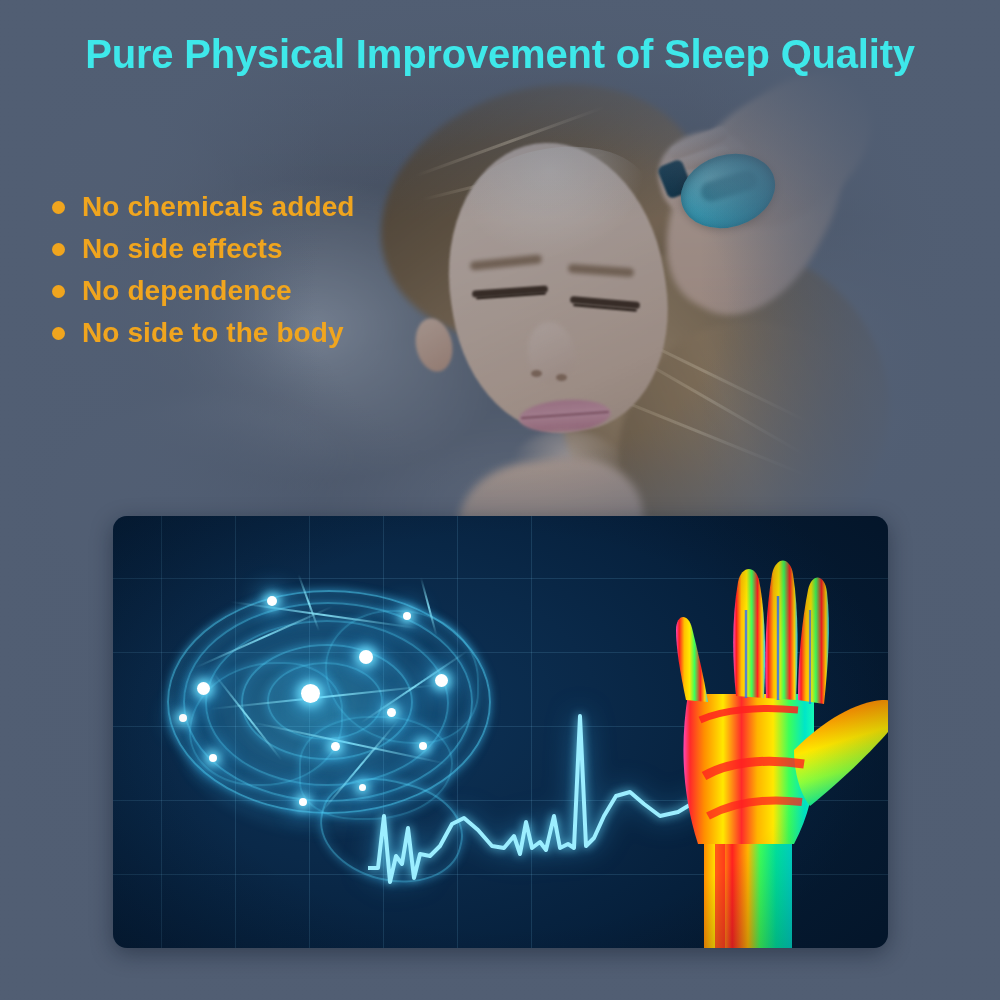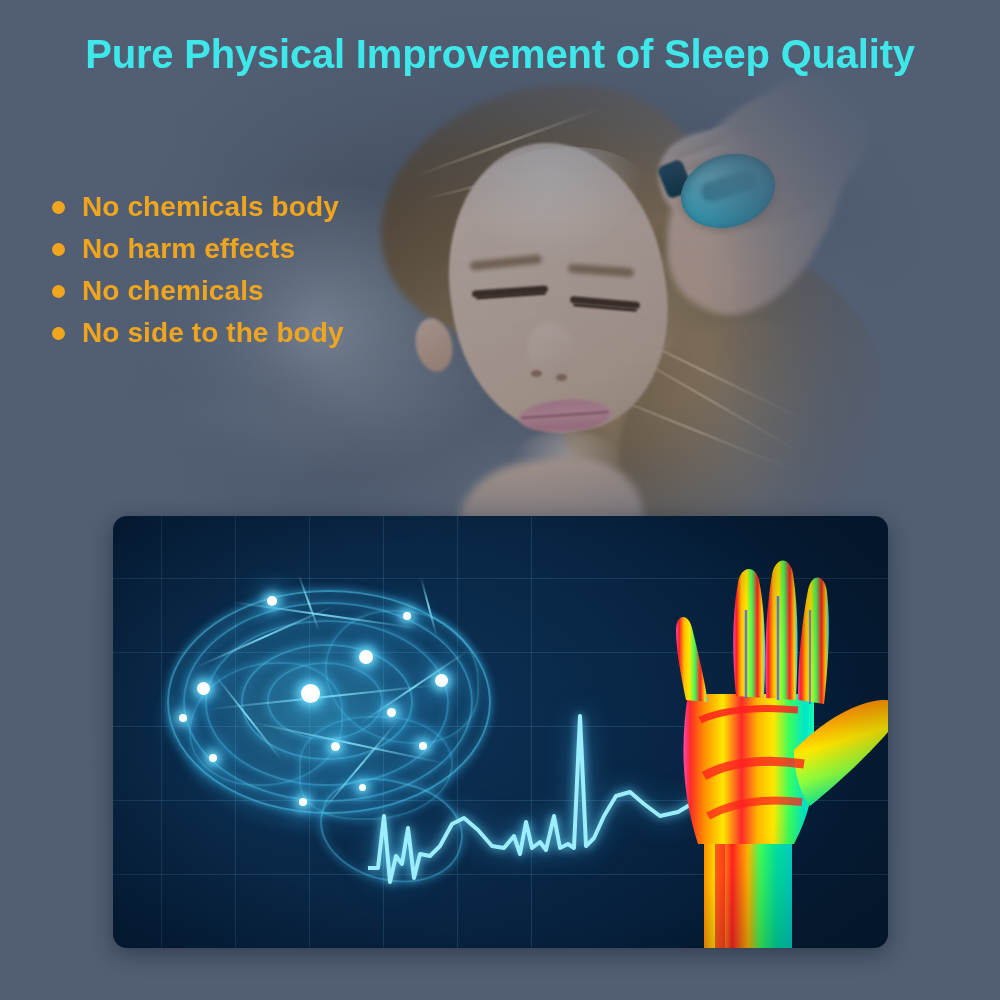--- a/index.html
+++ b/index.html
@@ -278,29 +278,29 @@
 
     <div class="photo-tint"></div>
     <div class="photo-fade"></div>
   </div>
 
   <div class="title">Pure Physical Improvement of Sleep Quality</div>
 
   <div class="bullets">
     <div class="bullet-row">
       <span class="dot"></span>
-      <span class="bullet-text">No chemicals body</span>
+      <span class="bullet-text">No chemicals added</span>
     </div>
     <div class="bullet-row">
       <span class="dot"></span>
-      <span class="bullet-text">No harm effects</span>
+      <span class="bullet-text">No side effects</span>
     </div>
     <div class="bullet-row">
       <span class="dot"></span>
-      <span class="bullet-text">No chemicals</span>
+      <span class="bullet-text">No dependence</span>
     </div>
     <div class="bullet-row">
       <span class="dot"></span>
       <span class="bullet-text">No side to the body</span>
     </div>
   </div>
 
   <div class="panel">
 
     <div class="grid">

